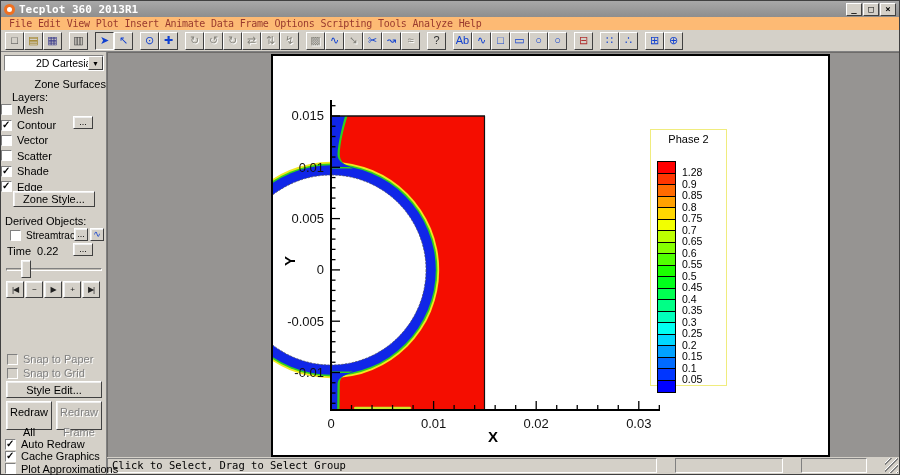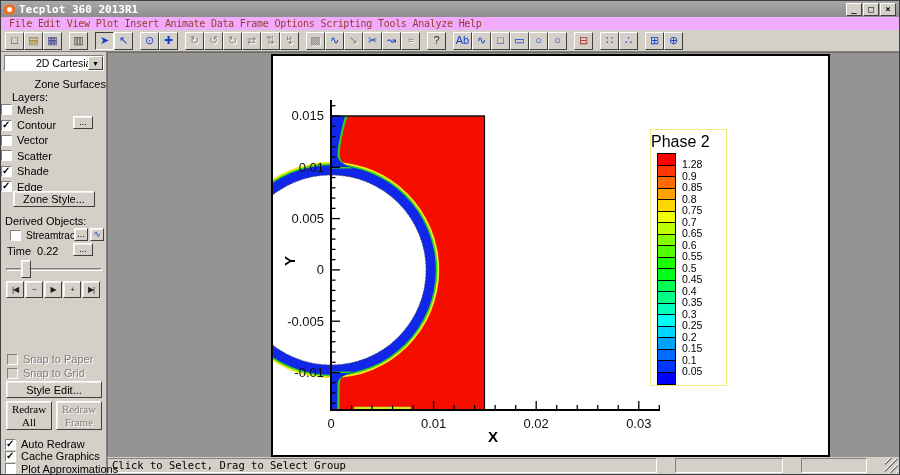--- a/index.html
+++ b/index.html
@@ -17,21 +17,21 @@
   .titletext { color:#fff; font-family:"DejaVu Sans Mono", monospace; font-weight:bold;
                font-size:11px; letter-spacing:0; }
   .tb-spacer { flex:1; }
   .winbtn { width:16px; height:13px; margin-left:1px; background:#d4d0c8;
             border:1px solid; border-color:#fff #404040 #404040 #fff;
             font-size:9px; line-height:10px; text-align:center; font-weight:bold; color:#000;
             font-family:"DejaVu Sans Mono", monospace; }
 
   
   .menubar { height:13px; flex:0 0 13px; display:flex; align-items:center; padding-left:5px;
-             background:#f0abfc; }
+             background:#fdba74; }
   .menu-item { font-family:"DejaVu Sans Mono", monospace; font-size:10px; letter-spacing:-0.3px;
                color:var(--menu-text,#993a2e); padding:0 3px; cursor:default; }
 
   
   .toolbar { height:22px; flex:0 0 22px; display:flex; align-items:center; padding-left:4px;
              background:#d4d0c8; border-bottom:1px solid #808080; }
   .tbtn { width:19px; height:18px; flex:0 0 auto; background:#d4d0c8;
           border:1px solid; border-color:#fff #404040 #404040 #fff;
           display:flex; align-items:center; justify-content:center;
           font-size:11px; line-height:1; color:#303030; padding:0; }
@@ -68,32 +68,32 @@
   .btn.disabled { color:#808080; text-shadow:1px 1px 0 #fff; }
   .mini { width:20px; height:13px; font-size:9px; line-height:9px; }
   .sliderrow { left:5px; width:96px; height:18px; position:absolute; }
   .slider-track { position:absolute; left:0; right:0; top:8px; height:3px;
                   border:1px solid; border-color:#808080 #fff #fff #808080; background:#c0bcb4; }
   .slider-thumb { position:absolute; left:15px; top:0; width:10px; height:18px; background:#d4d0c8;
                   border:1px solid; border-color:#fff #404040 #404040 #fff; box-shadow:inset 1px 1px 0 #efefef; }
   .playrow { left:5px; display:flex; gap:1px; }
   .pbtn { width:18px; height:17px; font-size:8px; letter-spacing:-1px; padding:0;
           display:flex; align-items:center; justify-content:center; color:#222; }
-  .two-line { white-space:pre-line; line-height:13px;font-family:Liberation Serif, serif; }
+  .two-line { white-space:pre-line; line-height:20px; }
 
   
   .rightcol { flex:1; display:flex; flex-direction:column; min-width:0; }
   .workspace { flex:1; position:relative; background:#969492;
                box-shadow:inset 1px 1px 0 #6e6c6a; }
   .frame { position:absolute; left:164px; top:2px; width:559px; height:403px;
            background:#fff; border:2px solid #000; }
   .plot-svg { position:absolute; left:0; top:0; }
   .legend { position:absolute; left:377px; top:73px; width:77px; height:257px;
             background:#fff; border:1px solid #f0ec7e; padding-top:3px; }
-  .legend-title { font-size:16px; color:#000; margin-bottom:3px; }
+  .legend-title { text-align:center; font-size:11px; color:#000; margin-bottom:17px; }
   .lrow { display:flex; height:11.5px; padding-left:7px; }
   .swatch { width:17px; height:11.5px; flex:0 0 auto; outline:0.5px solid #000; outline-offset:-0.5px; }
   .llab { font-size:10.5px; margin-left:7px; transform:translateY(5px); line-height:11px; color:#000; }
 
   
   .statusbar { height:17px; flex:0 0 17px; display:flex; align-items:stretch; gap:18px;
                background:#d4d0c8; padding:1px 1px 1px 0; }
   .spanel { border:1px solid; border-color:#808080 #fff #fff #808080;
             font-family:"DejaVu Sans Mono", monospace; font-size:10.5px; line-height:13px;
             padding-left:4px; white-space:nowrap; overflow:hidden; color:#000; }

